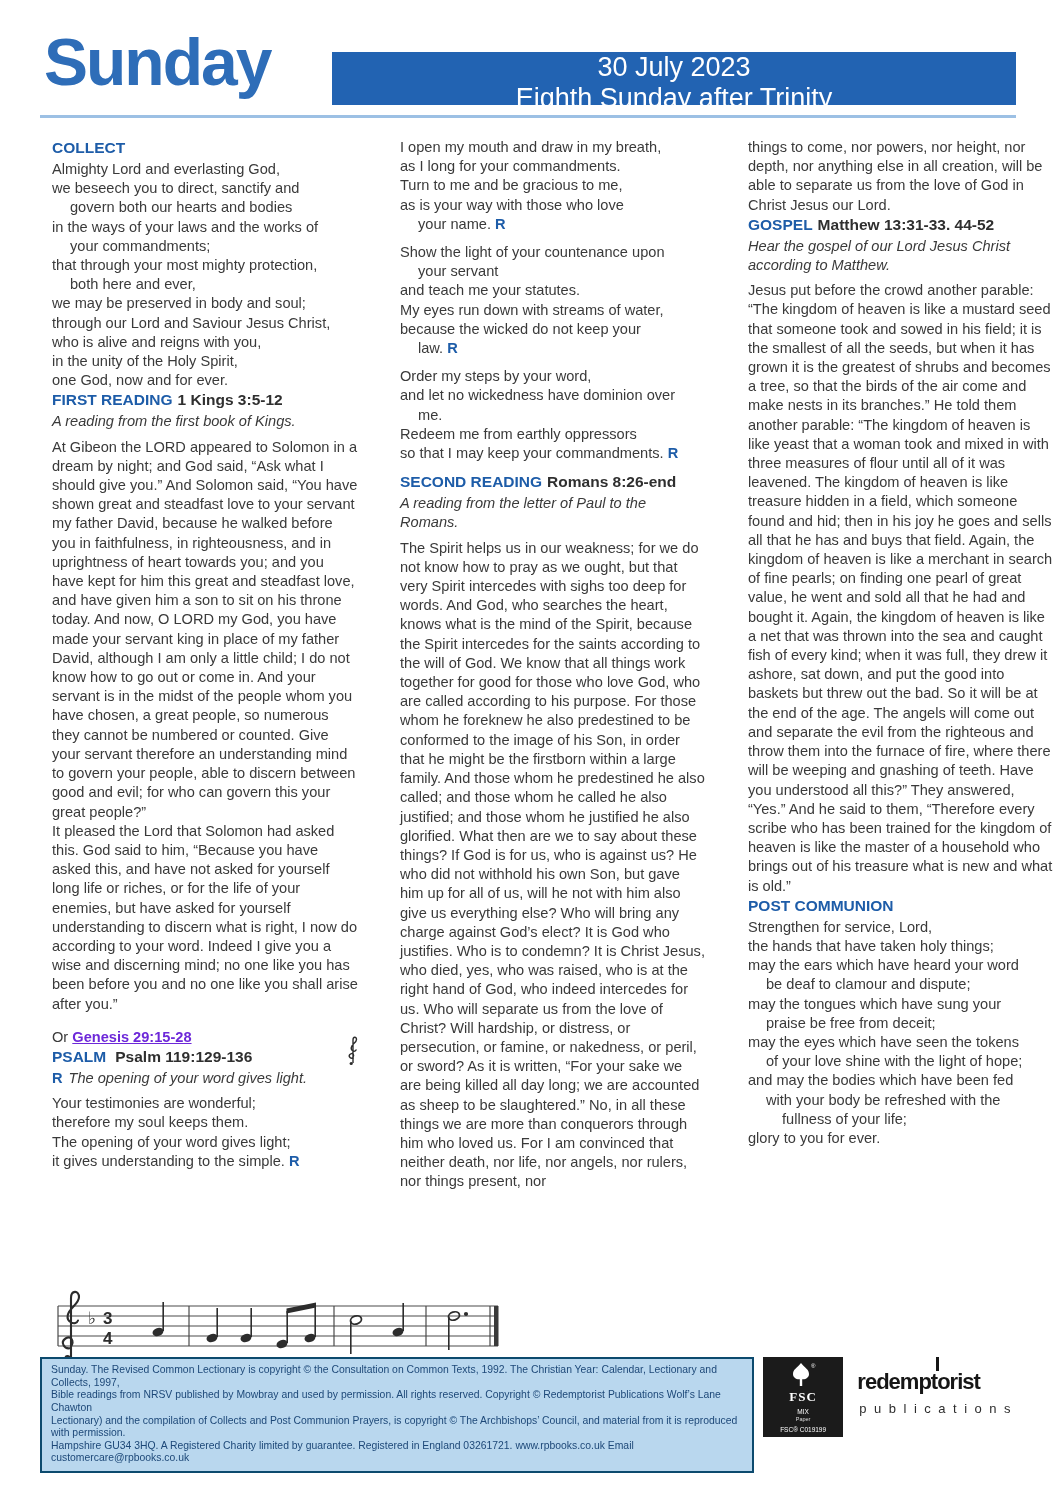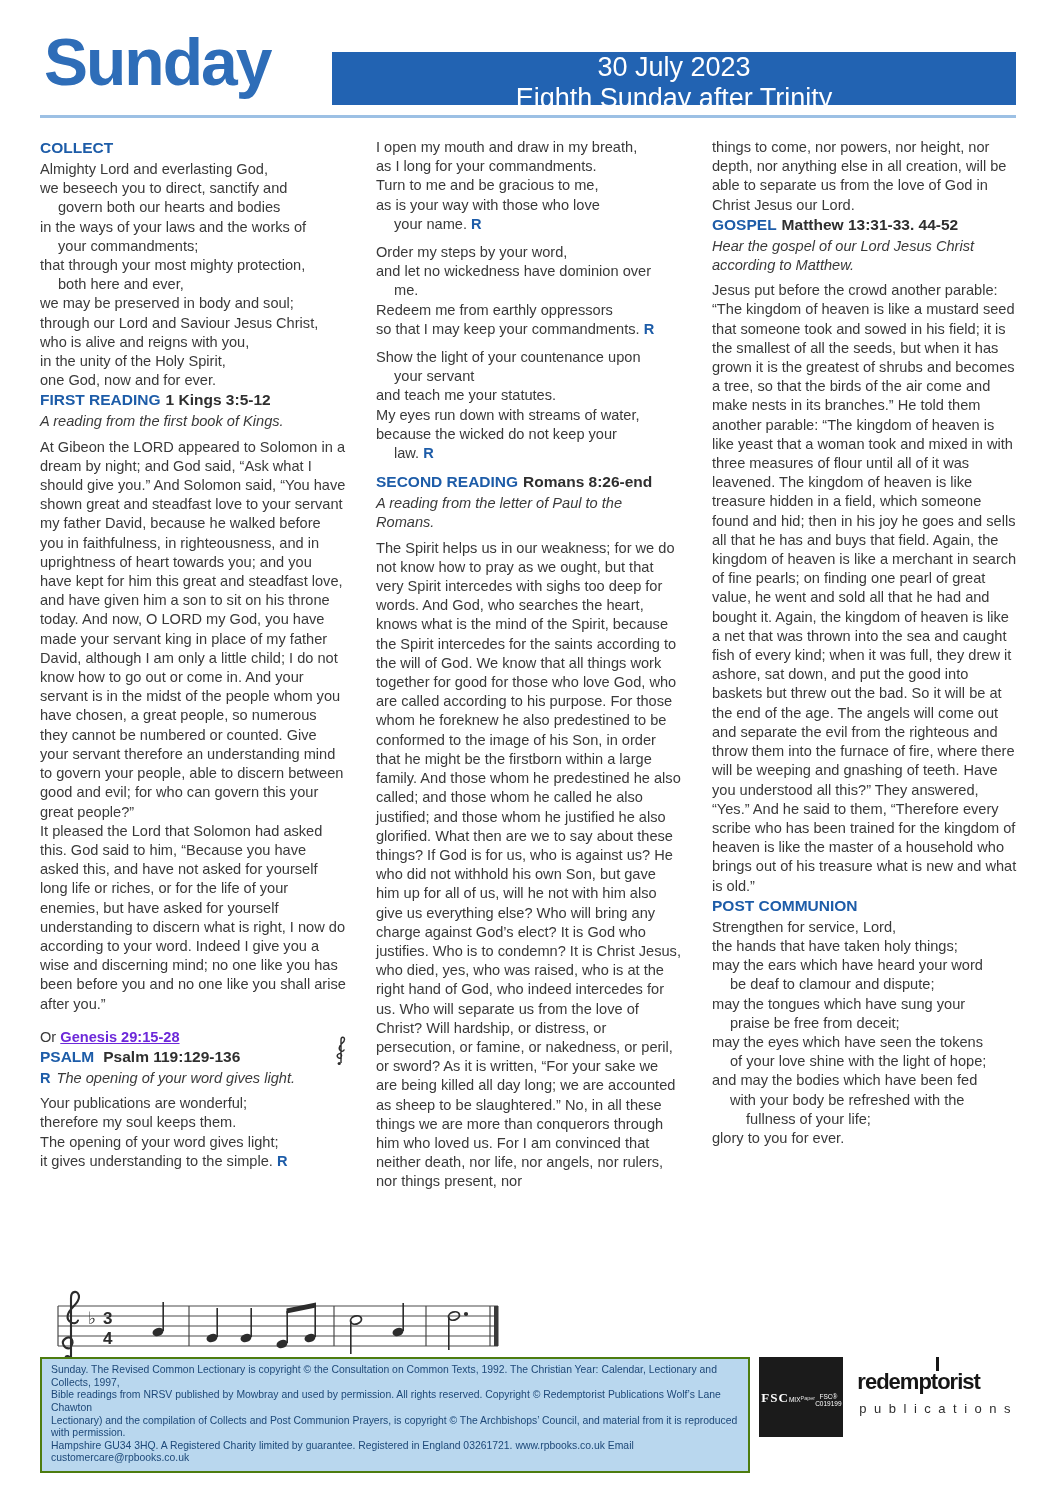--- a/index.html
+++ b/index.html
@@ -21,21 +21,21 @@
     display:flex; align-items:center; justify-content:space-between;
     padding:0 24px;
     flex-direction:column;
   }
   .title-bar .date { font-size:27px; }
   .title-bar .feast { font-size:27px; }
   .masthead .rule { position:absolute; left:0; right:0; bottom:0; border-bottom:3px solid #9cc0e4; }
 
   
   .content { position:absolute; left:40px; top:138px; display:flex; gap:30px; }
-  .col { width:306px; font-size:14.6px; line-height:19.2px; }
+  .col { width:306px; font-size:14.6px; line-height:19.2px;margin-left:12px; }
   h3.sec {
     color:#1d5ca8; font-size:15.5px; line-height:20px; margin:15px 0 2px 0; font-weight:bold;
   }
   h3.sec:first-child, .col > section:first-child h3.sec { margin-top:0; }
   h3.sec .ref { color:#2f2f2f; margin-left:5px; }
   .intro { font-style:italic; margin-bottom:6px; }
   .prose { text-align:left; }
   .prose + .prose { margin-top:0; }
   .pline { }
   .pline.ind1 { padding-left:18px; }
@@ -49,27 +49,27 @@
   .refrain-line { margin-bottom:6px; }
   .refrain-line .refrain { font-style:italic; margin-left:6px; }
 
   
   .music { position:absolute; left:46px; top:1282px; width:480px; }
   .music svg { display:block; }
 
   
   .footer { position:absolute; left:40px; right:40px; bottom:24px; display:flex; align-items:flex-start; }
   .footer-box {
-    width:746px; background:#b9d7ee; border:2px solid #4d7c0f;
+    width:746px; background:#b9d7ee; border:2px solid #0c4a6e;
     padding:5px 9px 6px 9px; color:#1d4878;
     font-size:10.4px; line-height:12.6px;
   }
   .fsc {
     width:84px; min-height:80px; background:#1b1b1b; color:#fff; margin-left:9px;
-    display:flex; flex-direction:row; align-items:center; padding:5px 2px 4px 2px;
+    display:flex; flex-direction:column; align-items:center; padding:5px 2px 4px 2px;
     text-align:center;
   }
   .fsc .fsc-label { font-family:"Liberation Serif", serif; font-size:13px; font-weight:bold; letter-spacing:1px; margin-top:1px; }
   .fsc .fsc-mix { font-size:6.5px; margin-top:3px; }
   .fsc .fsc-paper { font-size:5.5px; margin-top:1px; color:#ddd; }
   .fsc .fsc-cert { font-size:6.5px; margin-top:4px; }
   .publisher { margin-left:14px; padding-top:8px; }
   .publisher .pub-name { font-size:22px; font-weight:bold; color:#161616; letter-spacing:-1px; line-height:34px; }
   .pub-name .cross-t { position:relative; }
   .pub-name .cross-t::before {
@@ -127,50 +127,50 @@
           <span class="psalm-clef">
             <svg width="15" height="34" viewBox="0 0 15 34">
               <path d="M8 25 C4.5 26 3 22.5 5.5 21 C8 19.5 9.5 22 8 24.5 M8 24.5 L8 7 C8 3.5 11.5 3.5 11.5 6.5 C11.5 9.5 7 11 6.3 14.5 C5.6 18 10 19.5 11 17" fill="none" stroke="#2c2c2c" stroke-width="1.4" stroke-linecap="round"></path>
               <circle cx="6.2" cy="30.5" r="1.6" fill="#2c2c2c"></circle>
               <path d="M8 24.5 L8 30" stroke="#2c2c2c" stroke-width="1.4"></path>
             </svg>
           </span>
         </div>
         <div class="refrain-line"><span class="rmark">R</span><span class="refrain">The opening of your word gives light.</span></div>
         <div class="stanza">
-            <div class="pline">Your publications are wonderful;</div>
+            <div class="pline">Your testimonies are wonderful;</div>
             <div class="pline">therefore my soul keeps them.</div>
             <div class="pline">The opening of your word gives light;</div>
             <div class="pline">it gives understanding to the simple.<span class="rmark"> R</span></div>
           </div>
       </section>
     </div>
 
     <div class="col">
       <div class="stanza">
           <div class="pline">I open my mouth and draw in my breath,</div>
           <div class="pline">as I long for your commandments.</div>
           <div class="pline">Turn to me and be gracious to me,</div>
           <div class="pline">as is your way with those who love</div>
           <div class="pline ind1">your name.<span class="rmark"> R</span></div>
         </div>
       <div class="stanza">
-          <div class="pline">Order my steps by your word,</div>
-          <div class="pline">and let no wickedness have dominion over</div>
-          <div class="pline ind1">me.</div>
-          <div class="pline">Redeem me from earthly oppressors</div>
-          <div class="pline">so that I may keep your commandments.<span class="rmark"> R</span></div>
-        </div>
-      <div class="stanza">
           <div class="pline">Show the light of your countenance upon</div>
           <div class="pline ind1">your servant</div>
           <div class="pline">and teach me your statutes.</div>
           <div class="pline">My eyes run down with streams of water,</div>
           <div class="pline">because the wicked do not keep your</div>
           <div class="pline ind1">law.<span class="rmark"> R</span></div>
+        </div>
+      <div class="stanza">
+          <div class="pline">Order my steps by your word,</div>
+          <div class="pline">and let no wickedness have dominion over</div>
+          <div class="pline ind1">me.</div>
+          <div class="pline">Redeem me from earthly oppressors</div>
+          <div class="pline">so that I may keep your commandments.<span class="rmark"> R</span></div>
         </div>
 
       <section>
         <h3 class="sec"><span>SECOND READING</span><span class="ref">Romans 8:26-end</span></h3>
         <div class="intro">A reading from the letter of Paul to the Romans.</div>
         <div class="prose">The Spirit helps us in our weakness; for we do not know how to pray as we ought, but that very Spirit intercedes with sighs too deep for words. And God, who searches the heart, knows what is the mind of the Spirit, because the Spirit intercedes for the saints according to the will of God. We know that all things work together for good for those who love God, who are called according to his purpose. For those whom he foreknew he also predestined to be conformed to the image of his Son, in order that he might be the firstborn within a large family. And those whom he predestined he also called; and those whom he called he also justified; and those whom he justified he also glorified. What then are we to say about these things? If God is for us, who is against us? He who did not withhold his own Son, but gave him up for all of us, will he not with him also give us everything else? Who will bring any charge against God’s elect? It is God who justifies. Who is to condemn? It is Christ Jesus, who died, yes, who was raised, who is at the right hand of God, who indeed intercedes for us. Who will separate us from the love of Christ? Will hardship, or distress, or persecution, or famine, or nakedness, or peril, or sword? As it is written, “For your sake we are being killed all day long; we are accounted as sheep to be slaughtered.” No, in all these things we are more than conquerors through him who loved us. For I am convinced that neither death, nor life, nor angels, nor rulers, nor things present, nor</div>
       </section>
     </div>
 
     <div class="col">

